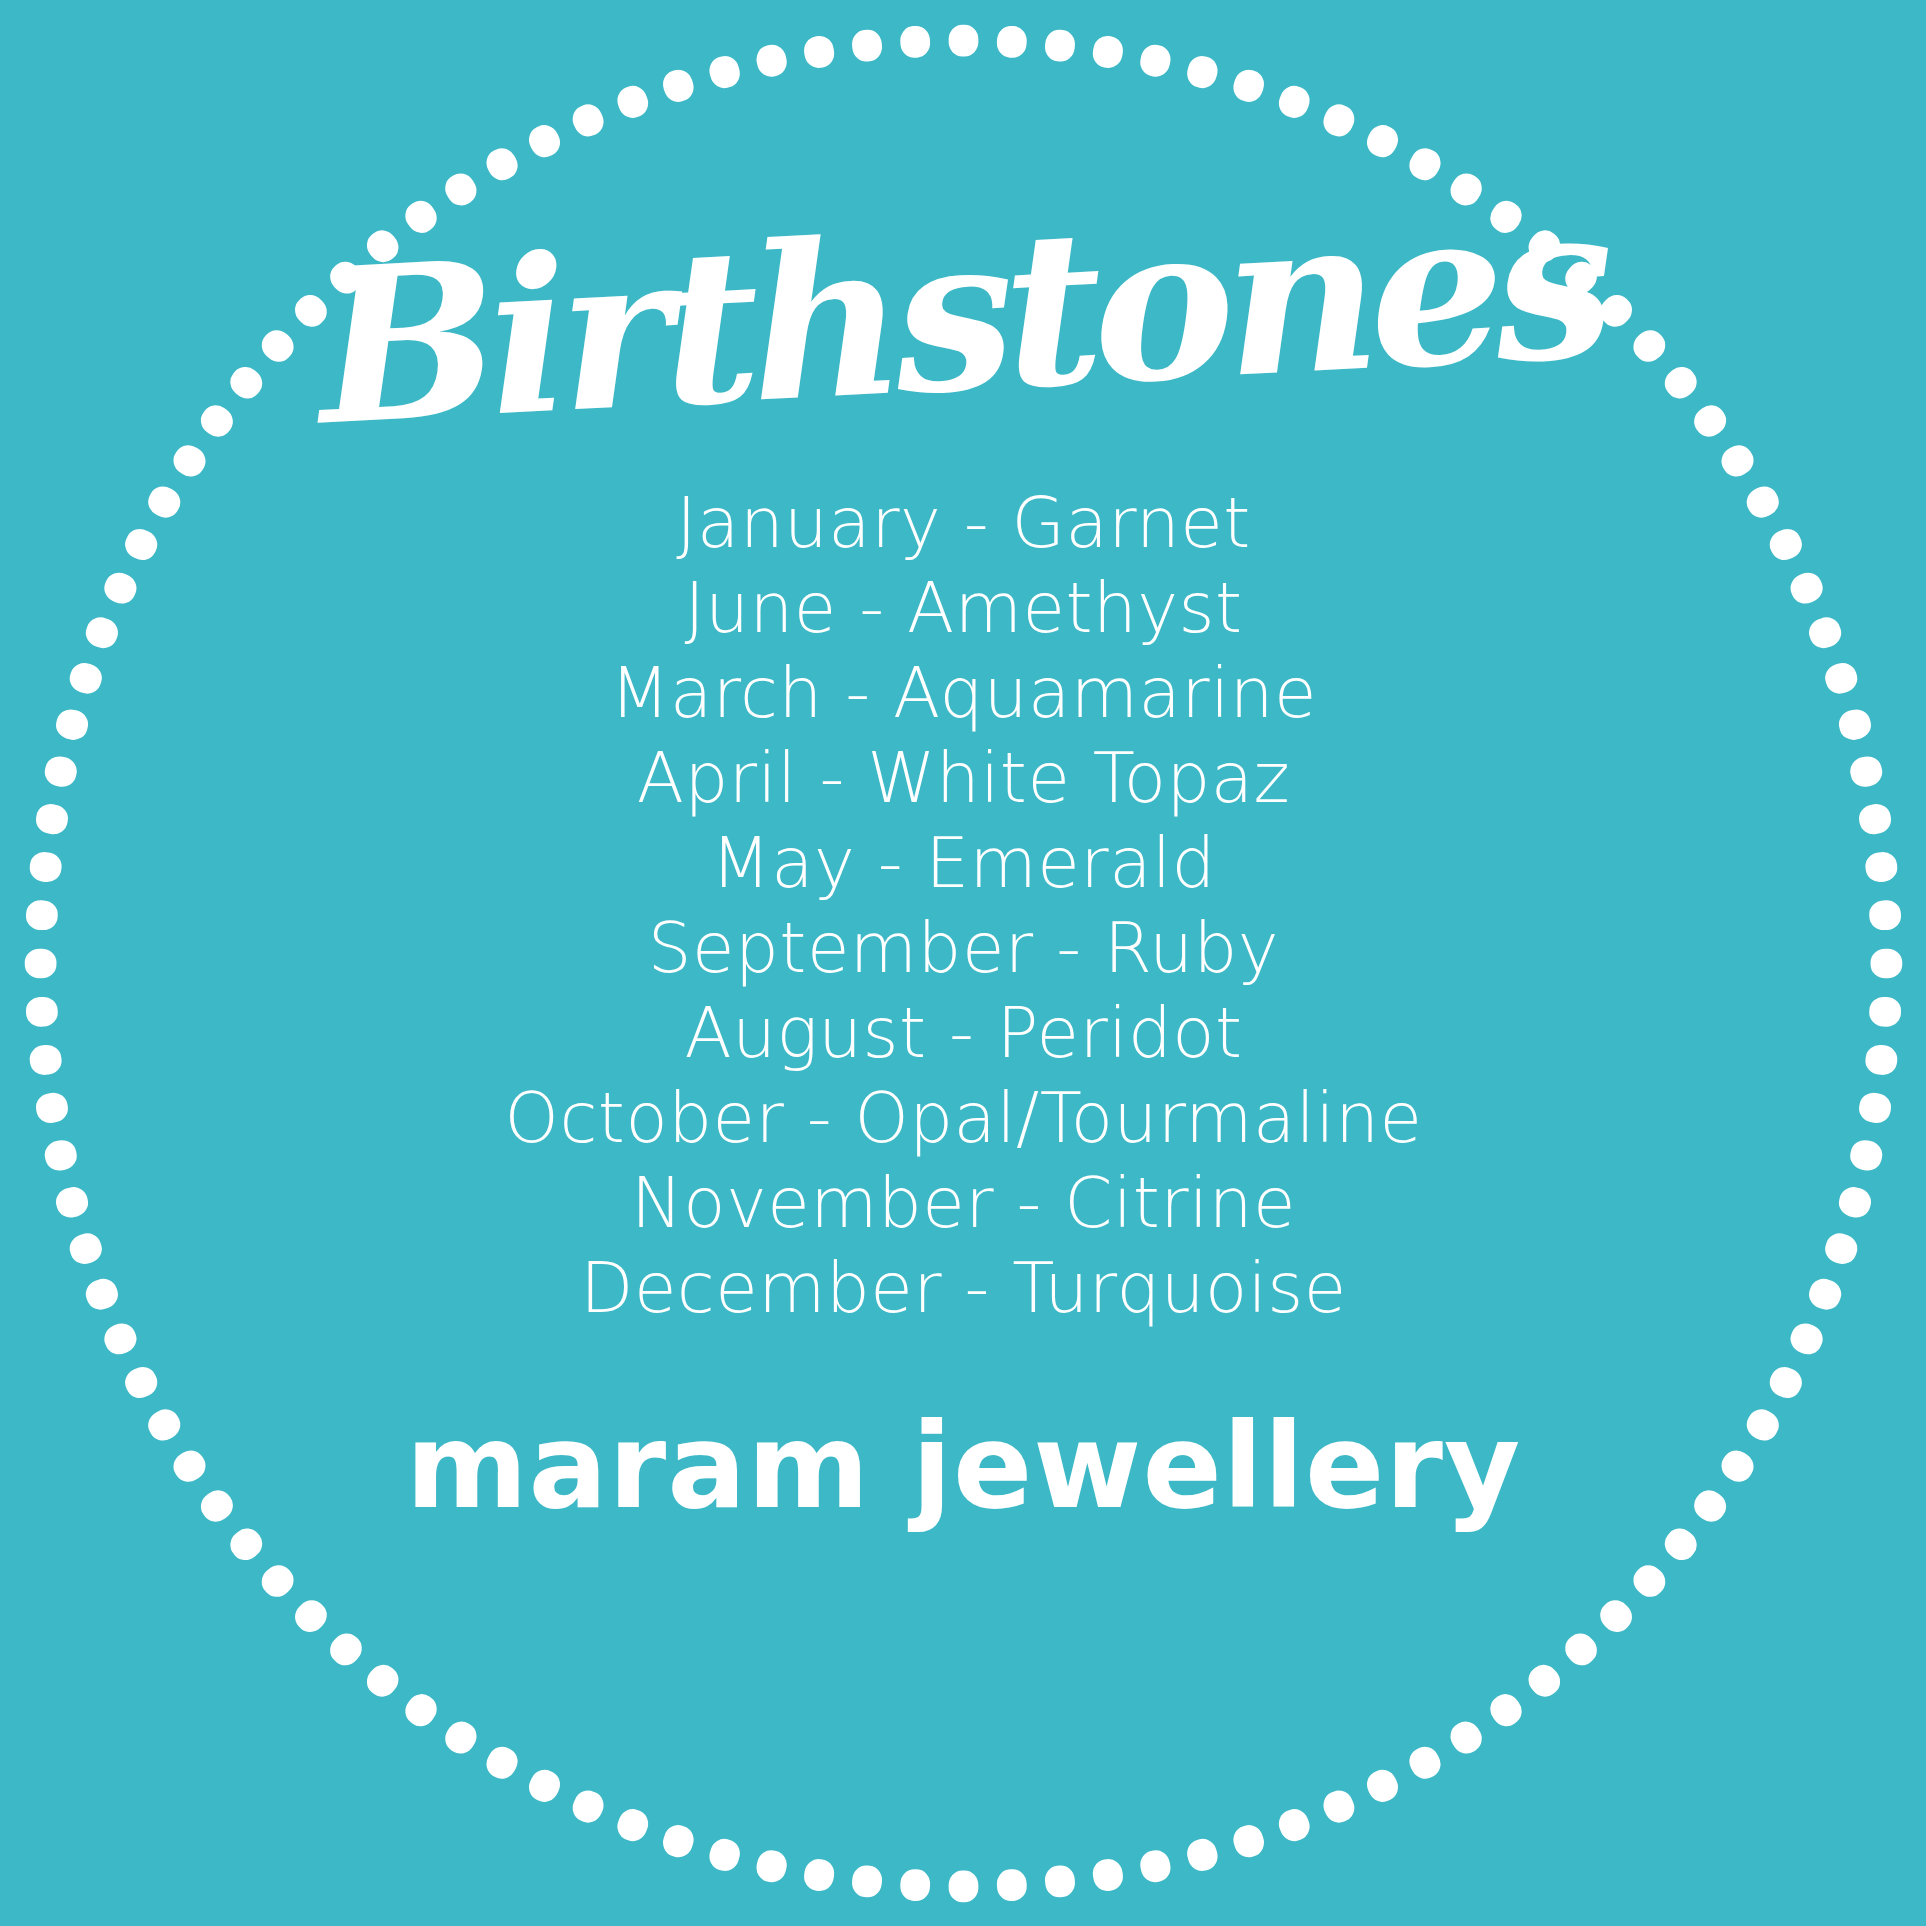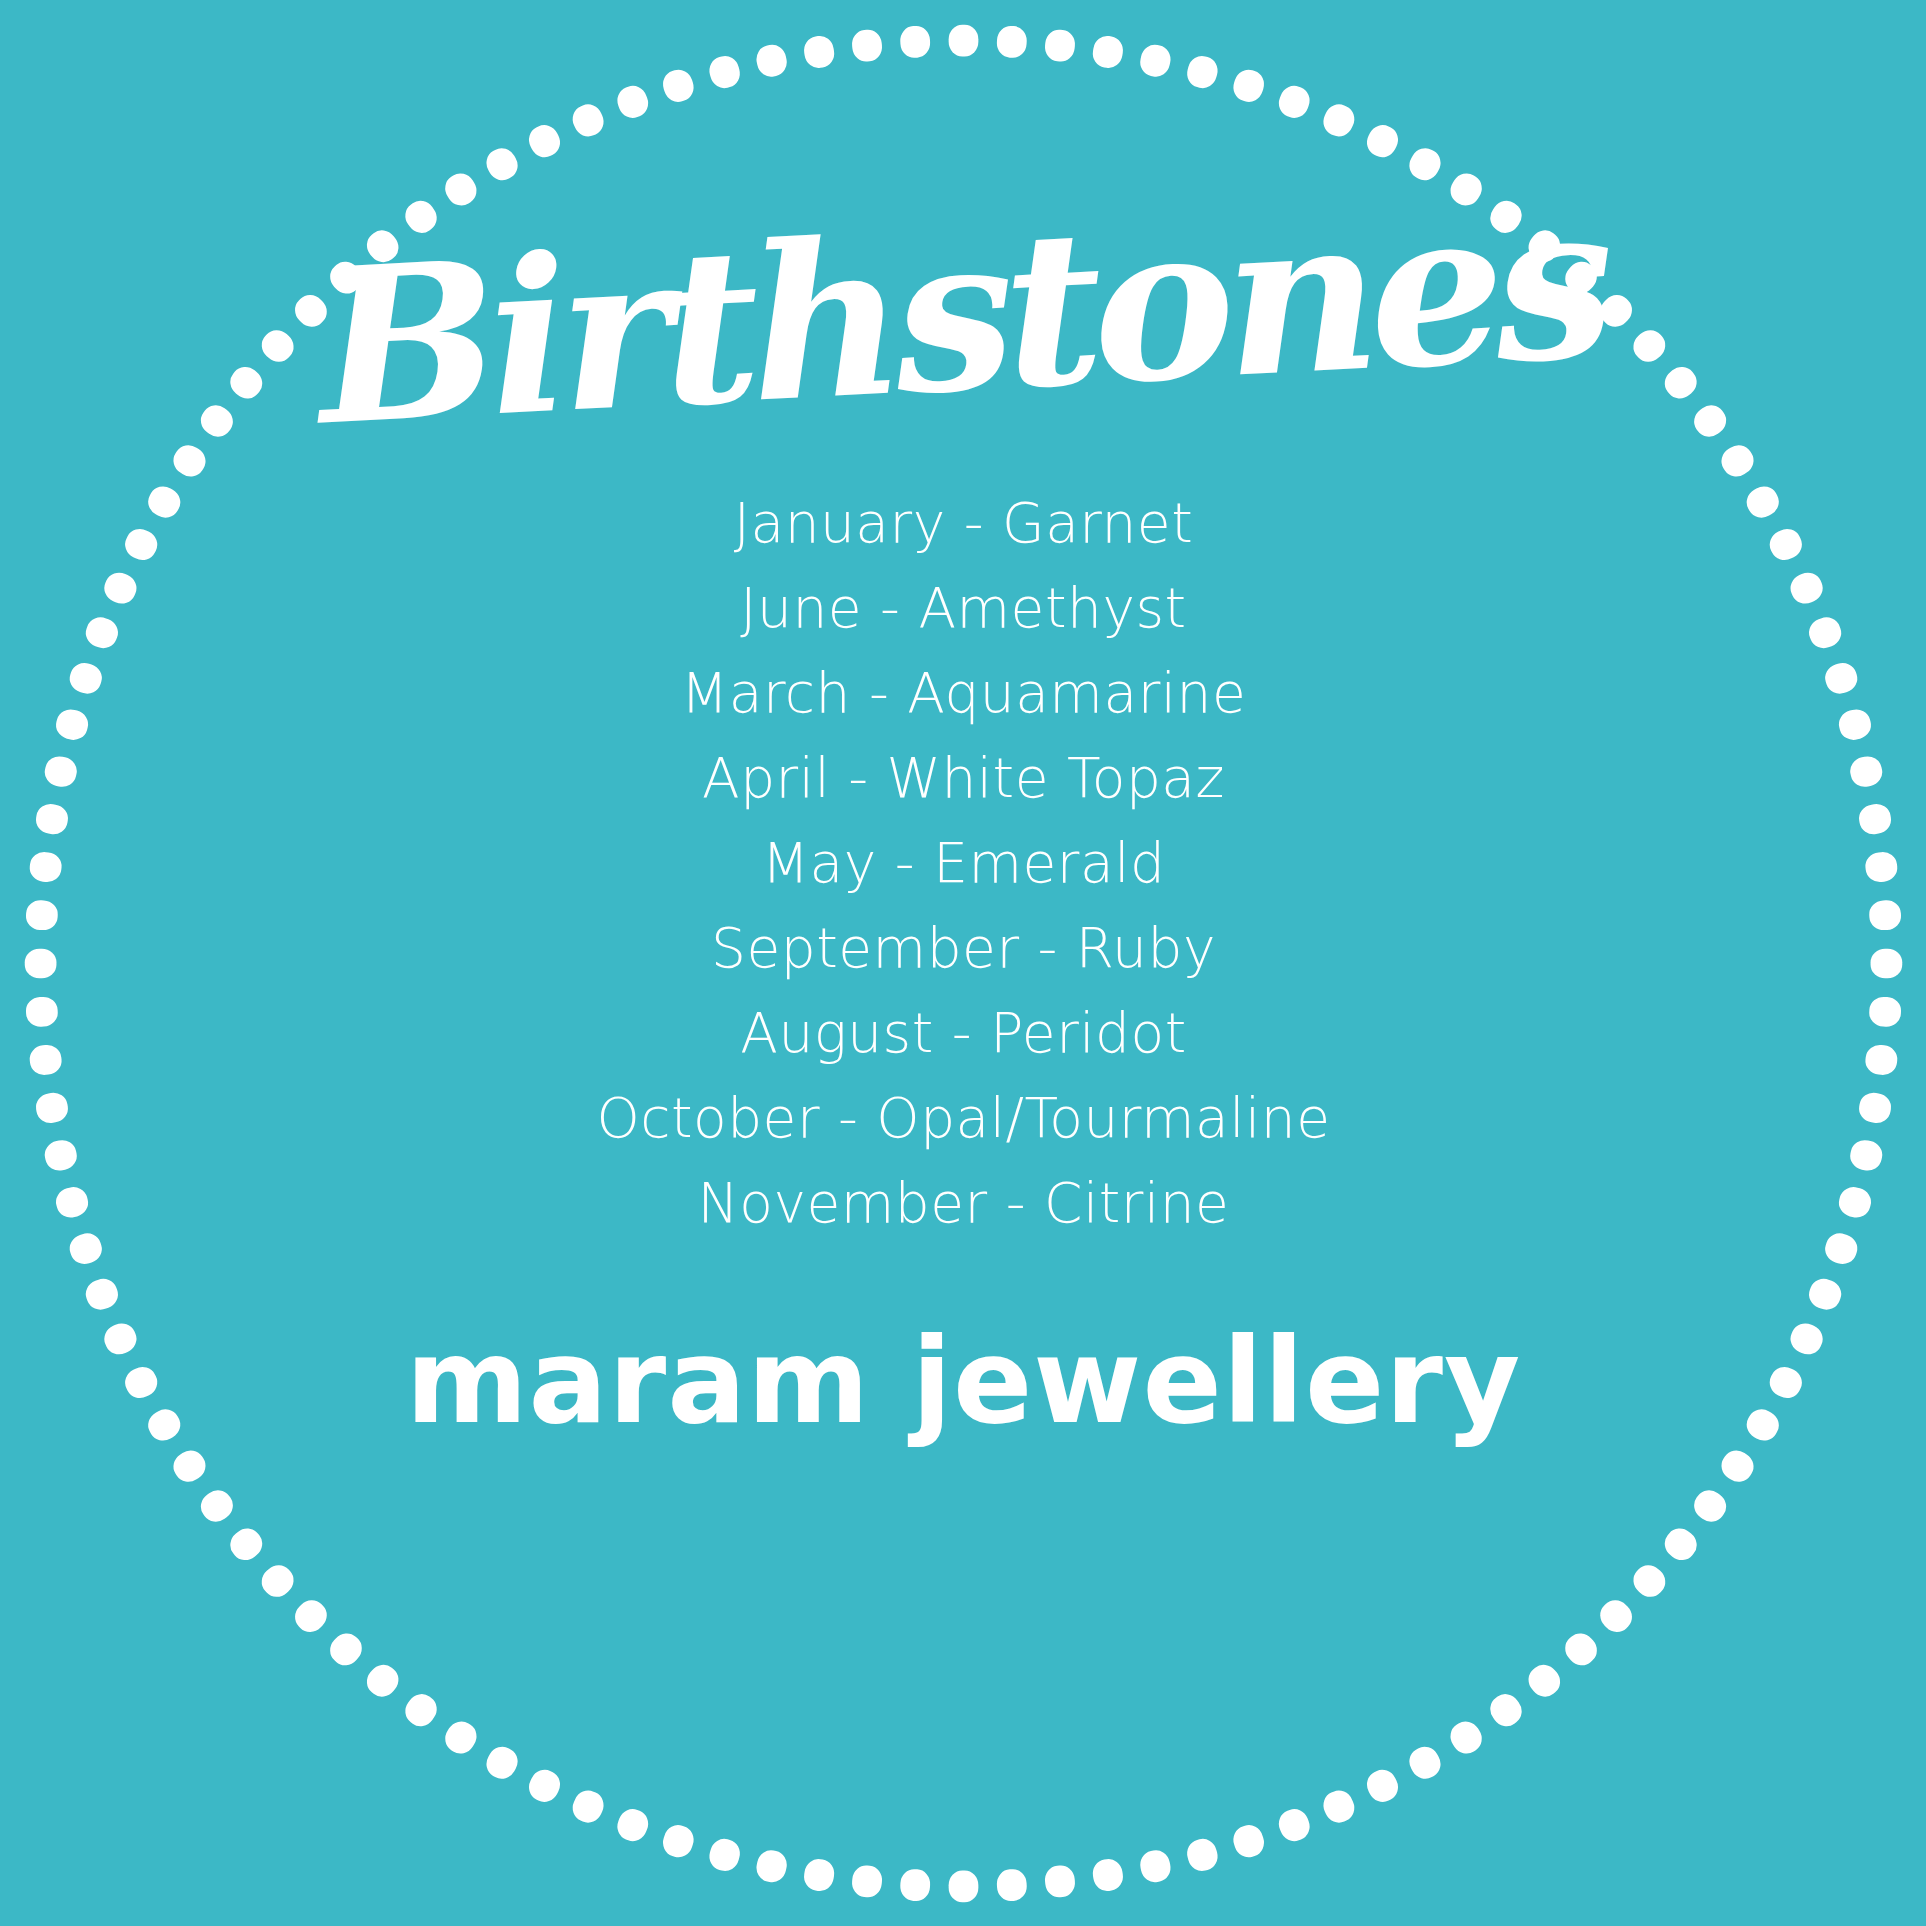--- a/index.html
+++ b/index.html
@@ -73,21 +73,21 @@
     padding: 0;
     width: 100%;
     text-align: center;
     margin-top: 18px;
   }
 
   #stone-list li {
     color: #FFFFFF;
     font-family: "DejaVu Sans", "Liberation Sans", sans-serif;
     font-weight: 300;
-    font-size: 55px;
+    font-size: 69px;
     line-height: 85px;
     letter-spacing: 0.5px;
     white-space: nowrap;
   }
 
   #brand {
     margin-top: 71px;
     color: #FFFFFF;
     font-family: "DejaVu Sans", "Liberation Sans", sans-serif;
     font-weight: 700;
@@ -238,19 +238,20 @@
     <ul id="stone-list">
       <li>January - Garnet</li>
       <li>June - Amethyst</li>
       <li>March - Aquamarine</li>
       <li>April - White Topaz</li>
       <li>May - Emerald</li>
       <li>September - Ruby</li>
       <li>August - Peridot</li>
       <li>October - Opal/Tourmaline</li>
       <li>November - Citrine</li>
+      <li>December - Turquoise</li>
     </ul>
 
     <div id="brand">maram jewellery</div>
 
   </div>
 </div>
 
 
 </body></html>

